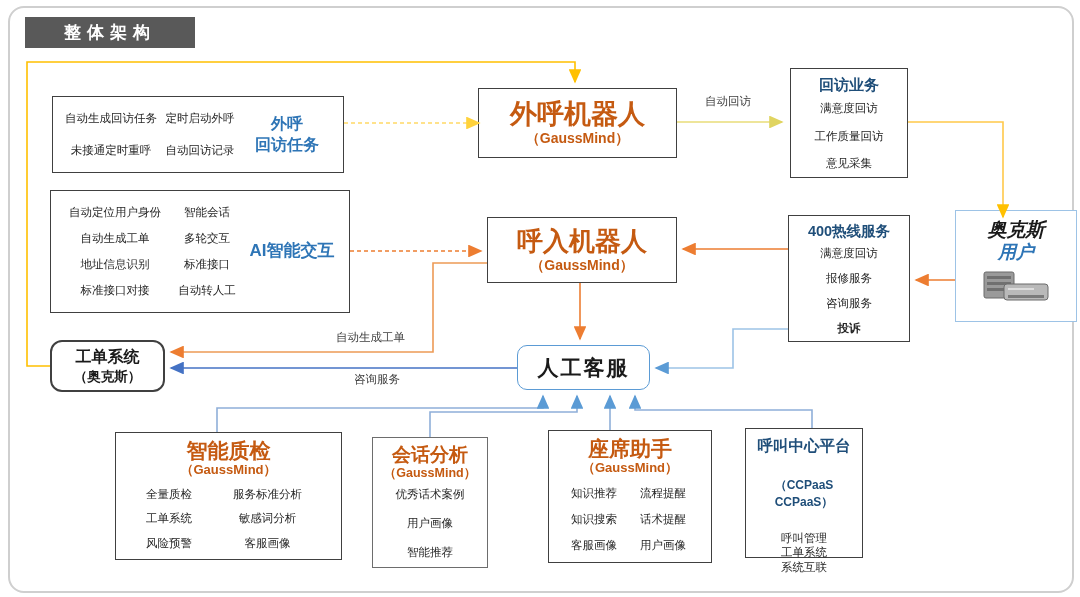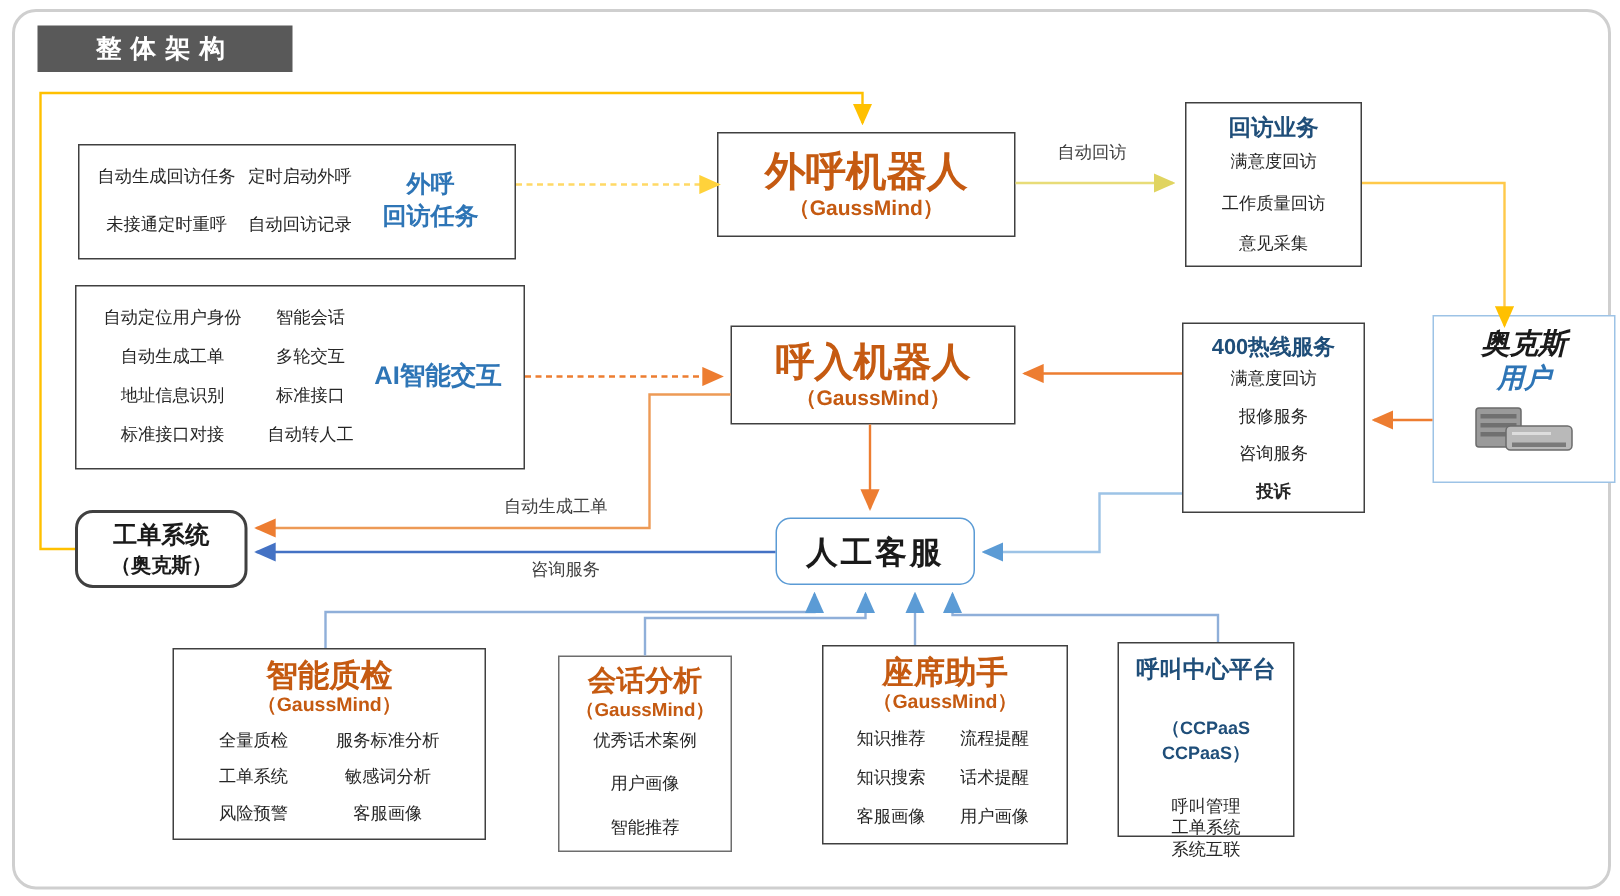--- a/index.html
+++ b/index.html
@@ -112,21 +112,21 @@
 
   <div class="box rounded vcenter" style="left:50px;top:340px;width:115px;height:52px;justify-content:center;">
     <div style="font-size:16px;font-weight:bold;color:#1a1a1a;">工单系统</div>
     <div style="font-size:13.5px;font-weight:bold;color:#1a1a1a;">（奥克斯）</div>
   </div>
 
   <div class="box agentbox vcenter" style="left:517px;top:345px;width:133px;height:45px;justify-content:center;">
     <div style="font-size:21px;font-weight:bold;color:#1a1a1a;letter-spacing:2px;text-align:center;">人工客服</div>
   </div>
 
-  <div class="box vcenter" style="left:115px;top:432px;width:209px;height:128px;padding-top:6px;">
+  <div class="box vcenter" style="left:115px;top:432px;width:227px;height:128px;padding-top:6px;">
     <div class="orangetitle" style="font-size:21px;">智能质检</div>
     <div class="orangetitle" style="font-size:13px;">（GaussMind）</div>
     <div class="cols" style="flex:1;padding:0 14px;box-sizing:border-box;">
       <div class="col small center" style="width:78px;height:92%;">
         <div>全量质检</div>
         <div>工单系统</div>
         <div>风险预警</div>
       </div>
       <div class="col small center" style="flex:1;height:92%;">
         <div>服务标准分析</div>

